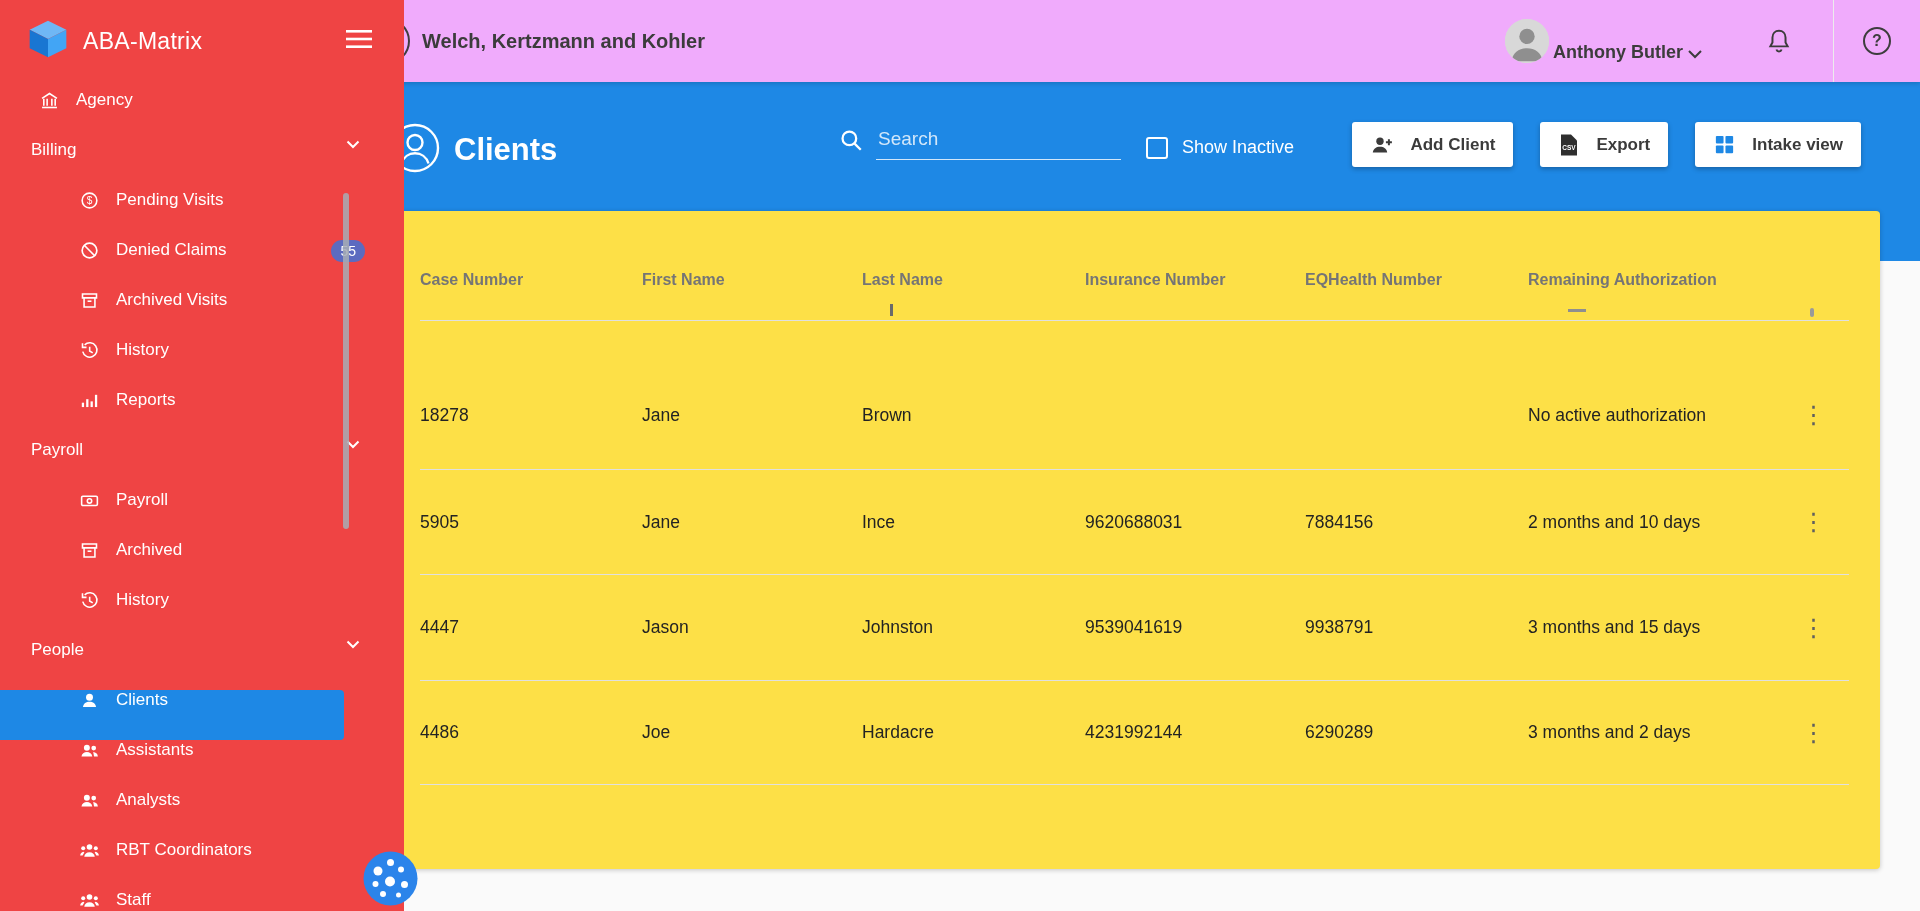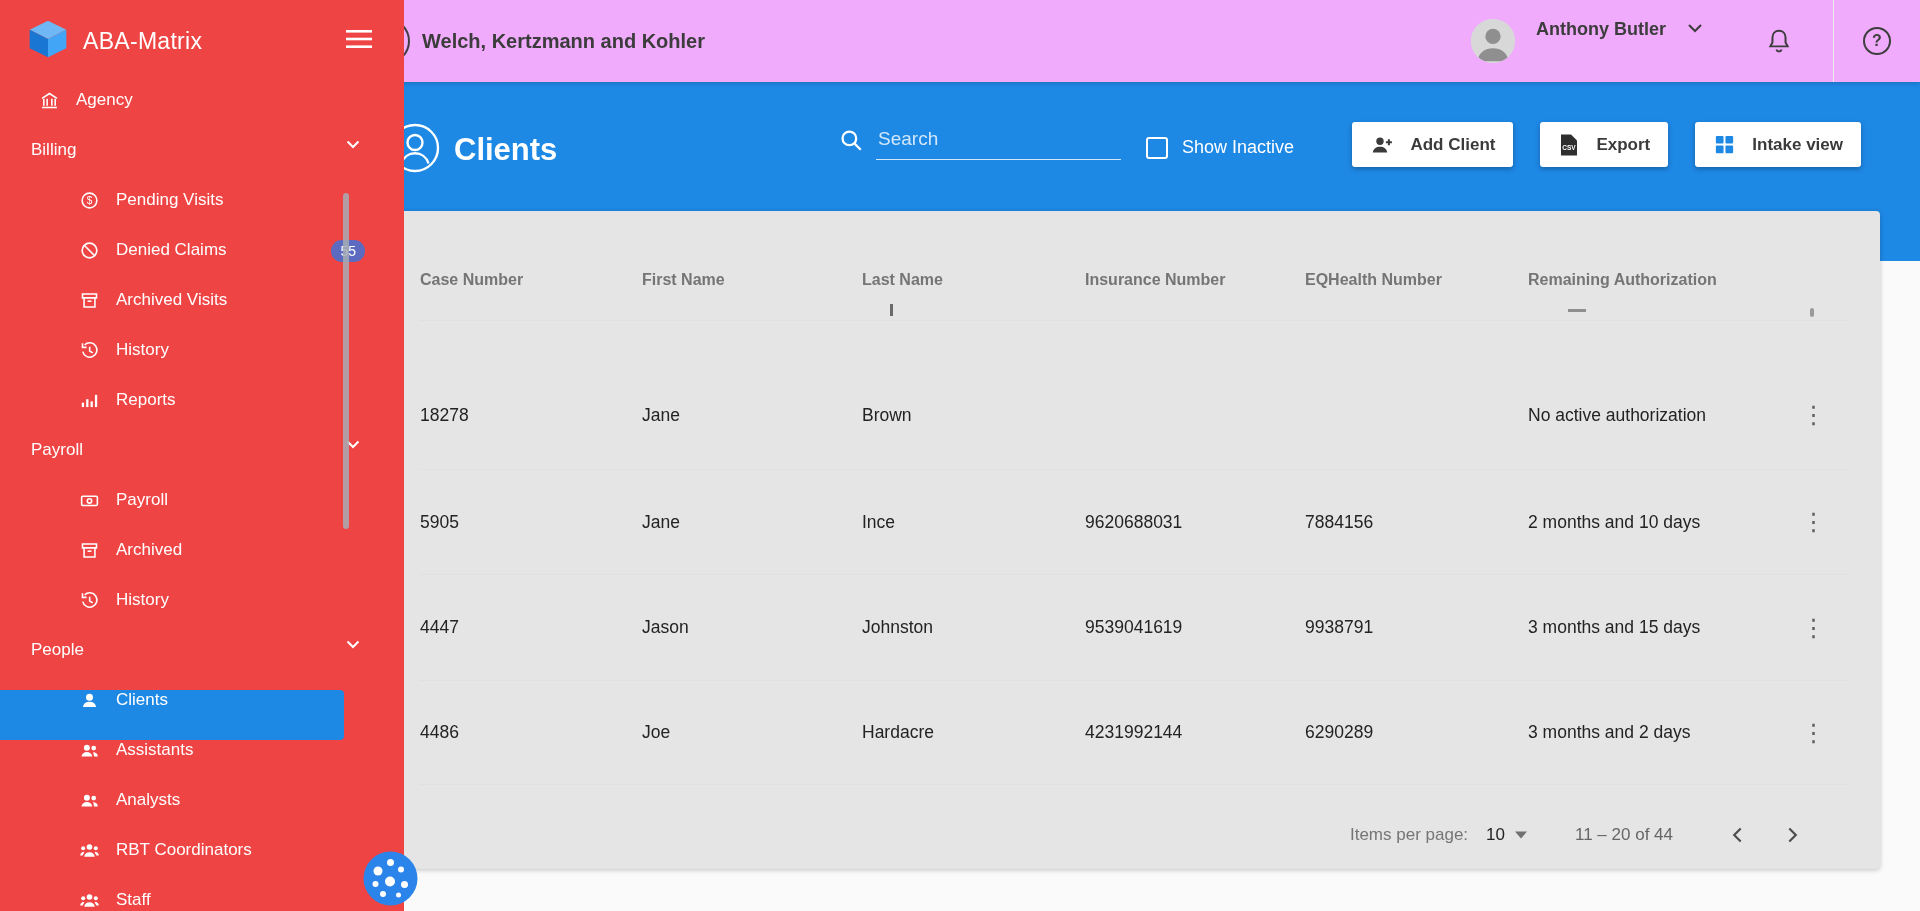--- a/index.html
+++ b/index.html
@@ -21,21 +21,21 @@
   .sub.active{background:#1e88e5;width:344px;border-radius:0 4px 4px 0}
   .badge{margin-left:auto;margin-right:39px;background:#5c6bc0;color:#fff;font-size:14px;line-height:1;padding:4px 9px;border-radius:11px}
   .side-scroll{position:absolute;left:343px;top:193px;width:6px;height:336px;background:#a7adb5;border-radius:3px;opacity:.85}
 
   
   .topbar{position:absolute;left:350px;top:0;width:1570px;height:82px;background:#f0abfc;display:flex;align-items:center;padding-left:14px;z-index:4;box-shadow:0 2px 4px rgba(0,0,0,.14)}
   .company{display:flex;align-items:center;gap:12px}
   .company-logo{width:46px;height:46px;border:2.5px solid #3f3f3f;border-radius:50%;display:flex;align-items:center;justify-content:center}
   .company-name{font-size:20px;font-weight:700;color:#3c3c3c}
   .top-right{margin-left:auto;display:flex;align-items:center;height:100%}
-  .user-menu{display:flex;align-items:flex-start;gap:21px;cursor:pointer}
+  .user-menu{display:flex;align-items:flex-end;gap:4px;cursor:pointer}
   .avatar{width:44px;height:44px;border-radius:50%;overflow:hidden;background:#d8d8d8}
   .user-name{font-size:18px;font-weight:700;color:#3c3c3c}
   .bell{margin-left:62px;margin-right:40px;cursor:pointer;display:flex}
   .divider-v{width:1px;height:82px;background:#ececec}
   .help{width:86px;display:flex;justify-content:center;cursor:pointer}
   .help-circle{width:28px;height:28px;border:2.5px solid #3d3d3d;border-radius:50%;display:flex;align-items:center;justify-content:center;font-size:16px;font-weight:700;color:#3d3d3d}
 
   
   .banner{position:absolute;left:350px;top:82px;width:1570px;height:179px;background:#1e88e5;z-index:1}
   .title-group{position:absolute;left:39px;top:40px;display:flex;align-items:center}
@@ -44,21 +44,21 @@
   .search-group svg{margin-right:12px;margin-bottom:7px}
   .search-input{width:245px;background:transparent;border:none;border-bottom:1px solid rgba(255,255,255,.8);outline:none;color:#fff;font-size:19px;font-family:Liberation Sans, sans-serif;padding:4px 2px 9px}
   .search-input::placeholder{color:rgba(255,255,255,.8)}
   .inactive-group{position:absolute;left:796px;top:55px;display:flex;gap:14px;cursor:pointer}
   .check{width:22px;height:22px;border:2px solid #fff;border-radius:3px;background:transparent}
   .inactive-label{color:#fff;font-size:18px}
   .btn-group{position:absolute;right:59px;top:40px;display:flex;gap:27px}
   .btn{height:45px;background:#fff;border:none;border-radius:3px;display:flex;align-items:center;gap:16px;padding:0 18px;font-size:17px;font-weight:700;color:#3b3b3b;box-shadow:0 2px 5px rgba(0,0,0,.28);cursor:pointer;font-family:inherit}
 
   
-  .card{position:absolute;left:389px;top:211px;width:1491px;height:658px;background:#e5e5e5;border-radius:4px;box-shadow:0 1px 5px rgba(0,0,0,.22);z-index:3;padding:0 31px}
+  .card{position:absolute;left:389px;top:211px;width:1491px;height:658px;background:#fde047;border-radius:4px;box-shadow:0 1px 5px rgba(0,0,0,.22);z-index:3;padding:0 31px}
   .t-grid{display:grid;grid-template-columns:222px 220px 223px 220px 223px 250px 1fr;align-items:center}
   .t-head{height:88px;align-items:end;padding-bottom:10px;color:#757575;font-size:16px;font-weight:700}
   .clip-row{height:22px;border-bottom:1px solid #e0e0e0;position:relative;overflow:hidden}
   .frag-v{position:absolute;left:470px;top:5px;width:3px;height:12px;background:#6a6a6a}
   .frag-h{position:absolute;left:1148px;top:10px;width:18px;height:3px;background:#8f8f8f}
   .frag-dot{position:absolute;left:1390px;top:9px;width:4px;height:9px;border-radius:2px;background:#9a9a9a}
   .t-row{height:105px;border-bottom:1px solid #e0e0e0;font-size:17.5px;color:#232323;cursor:pointer}
   .t-row.first{height:149px;padding-top:40px}
   .t-row.h106{height:106px}
   .t-row.h104{height:104px}
@@ -434,40 +434,20 @@
   <div class="t-grid t-row h104">
     <span>4486</span>
     <span>Joe</span>
     <span>Hardacre</span>
     <span>4231992144</span>
     <span>6290289</span>
     <span>3 months and 2 days</span>
     <button class="dots-btn">⋮</button>
   </div>
 
-  <div class="t-foot">
-    <span>Items per page:</span>
-    <span class="per-page">
-      <span class="pp-value">10</span>
-      <svg width="12" height="8" viewBox="0 0 12 8">
-          <path d="M0 .5h12L6 7.5z" fill="#707070"></path>
-        </svg>
-    </span>
-    <span class="range">11 – 20 of 44</span>
-    <button class="pg-btn pg-prev">
-      <svg width="26" height="26" viewBox="0 0 24 24" fill="none" stroke="#4d4d4d" stroke-width="2">
-          <path d="M14.5 6 8.5 12l6 6"></path>
-        </svg>
-    </button>
-    <button class="pg-btn pg-next">
-      <svg width="26" height="26" viewBox="0 0 24 24" fill="none" stroke="#4d4d4d" stroke-width="2">
-          <path d="M9.5 6l6 6-6 6"></path>
-        </svg>
-    </button>
-  </div>
 </main>
 
 <div class="cookie">
   <svg width="59" height="59" viewBox="0 0 59 59">
     <circle cx="29.5" cy="29.5" r="27" fill="#2b84ea"></circle>
     <circle cx="29.5" cy="13.5" r="3.5" fill="#fff"></circle>
     <circle cx="17" cy="22" r="4.5" fill="#fff"></circle>
     <circle cx="40" cy="20.5" r="3" fill="#fff"></circle>
     <circle cx="14.5" cy="35" r="3" fill="#fff"></circle>
     <circle cx="29" cy="32.5" r="5" fill="#fff"></circle>

